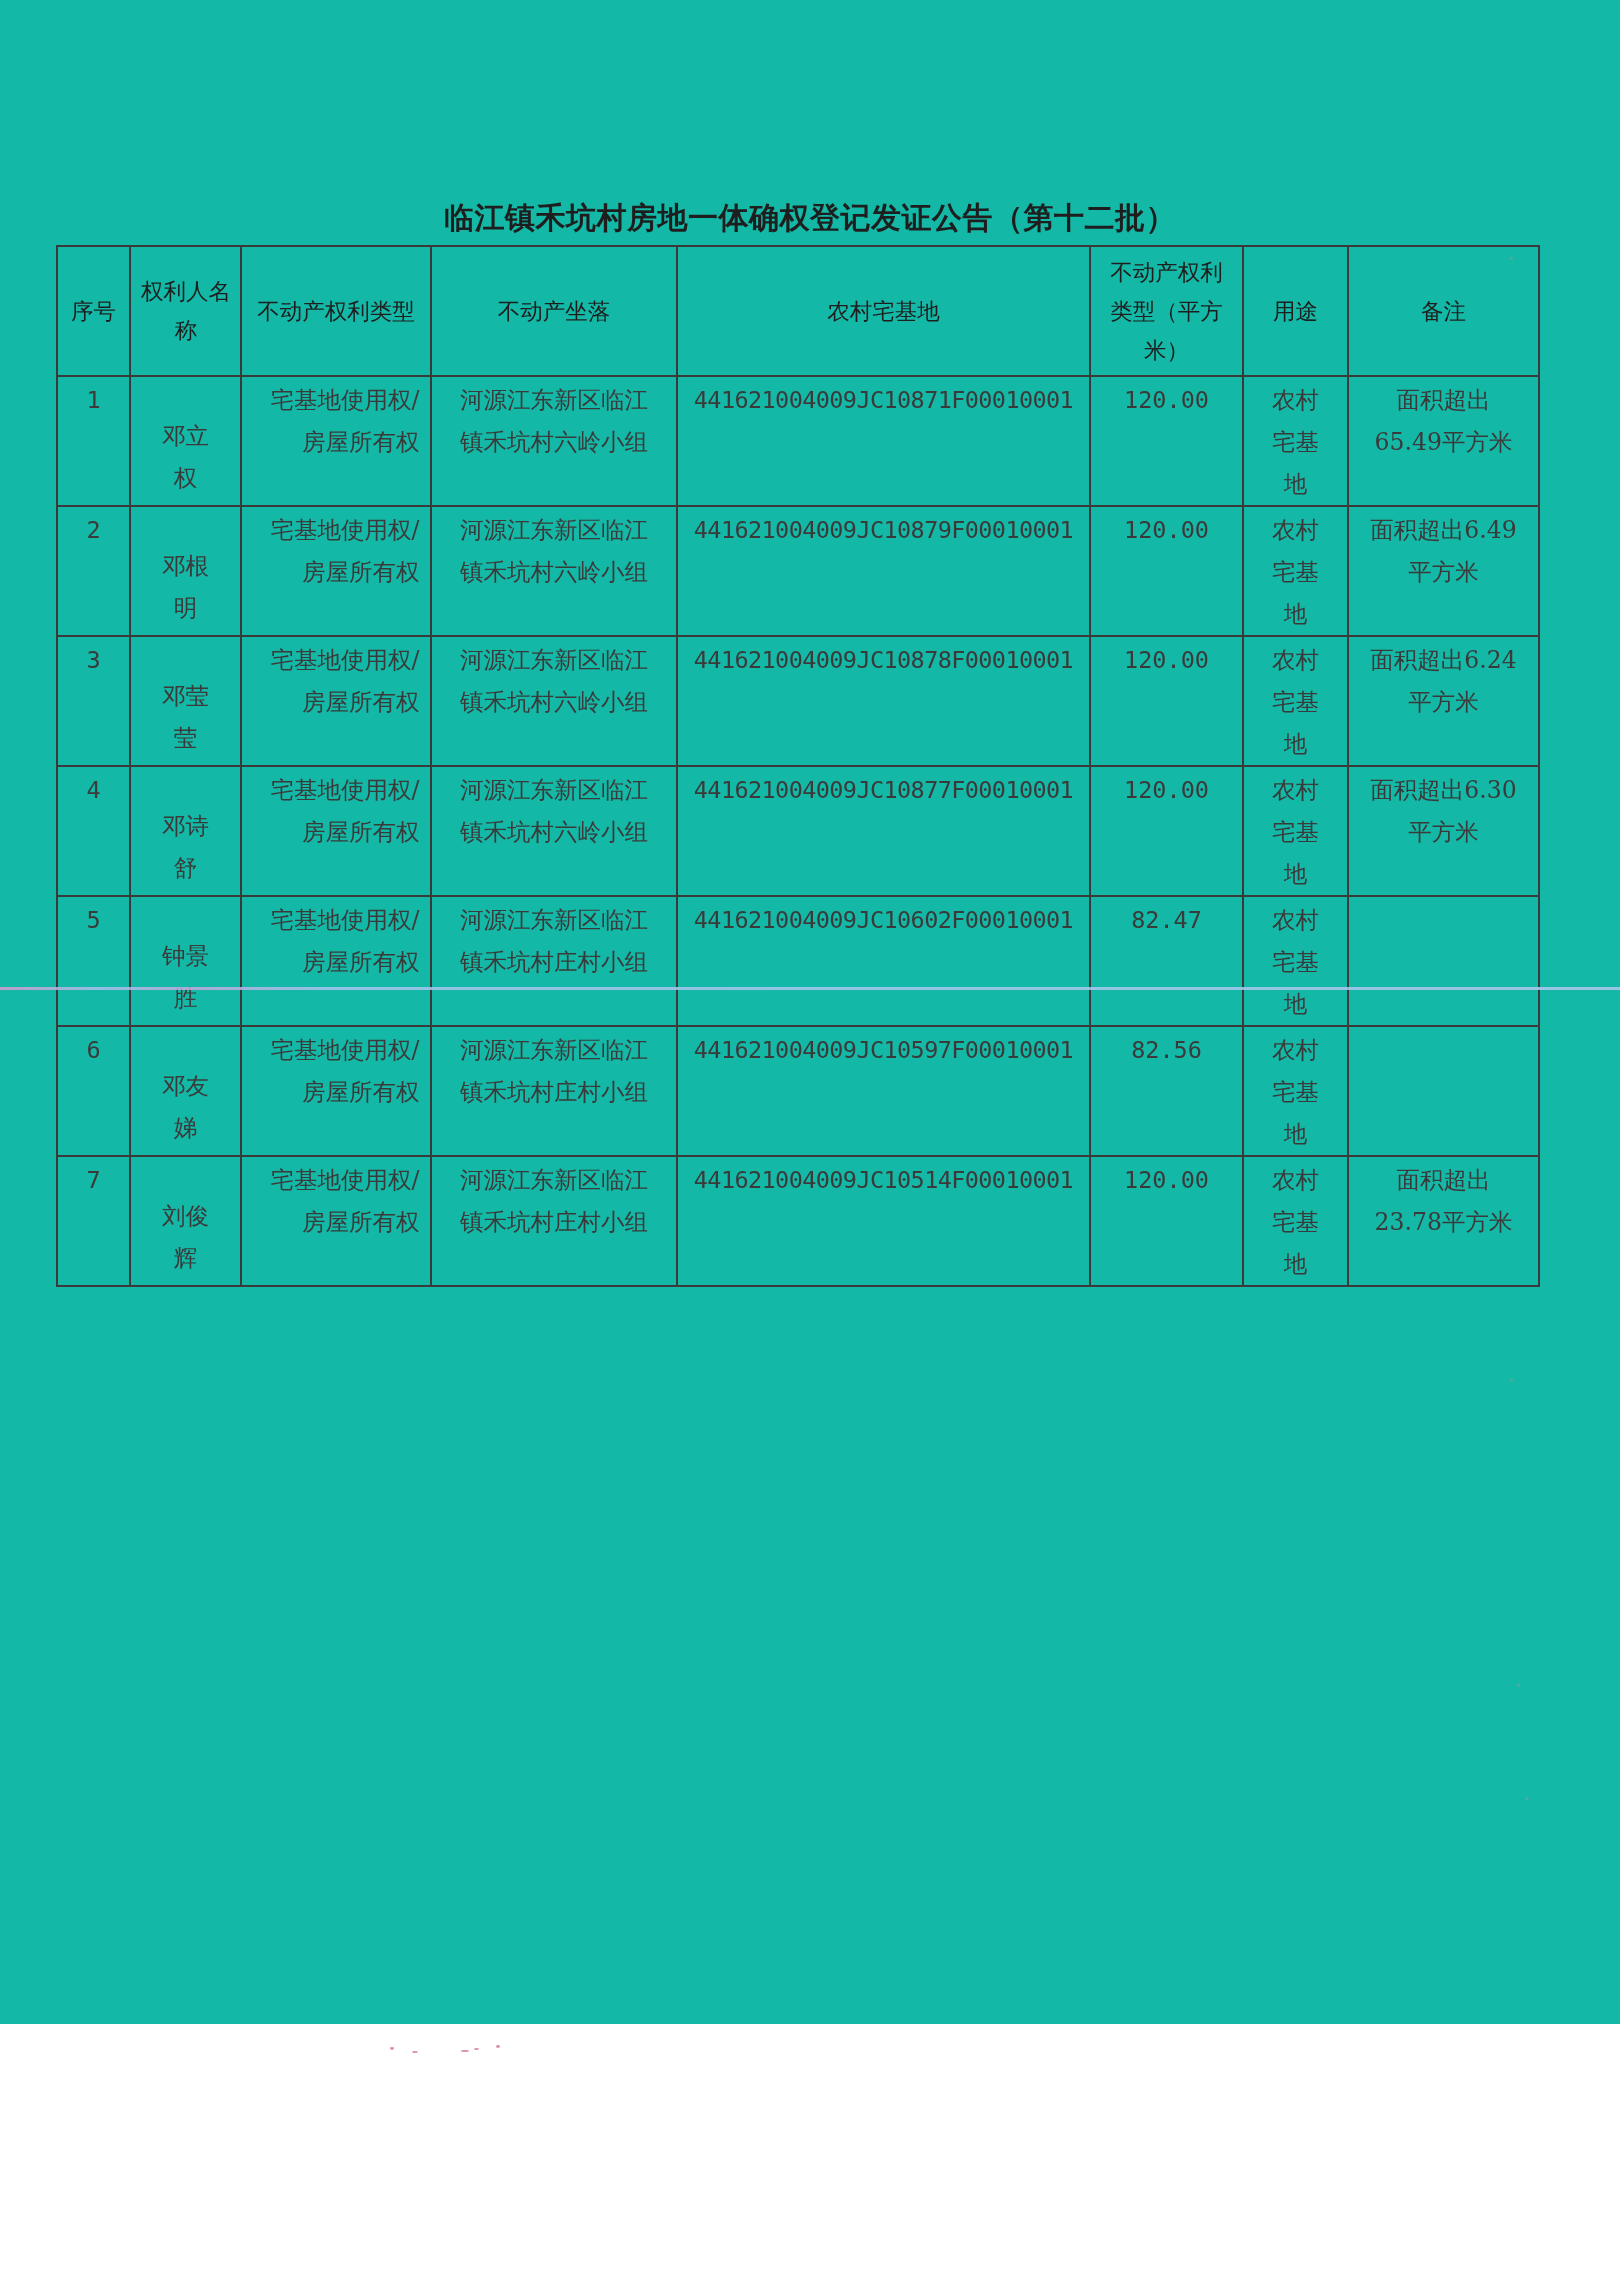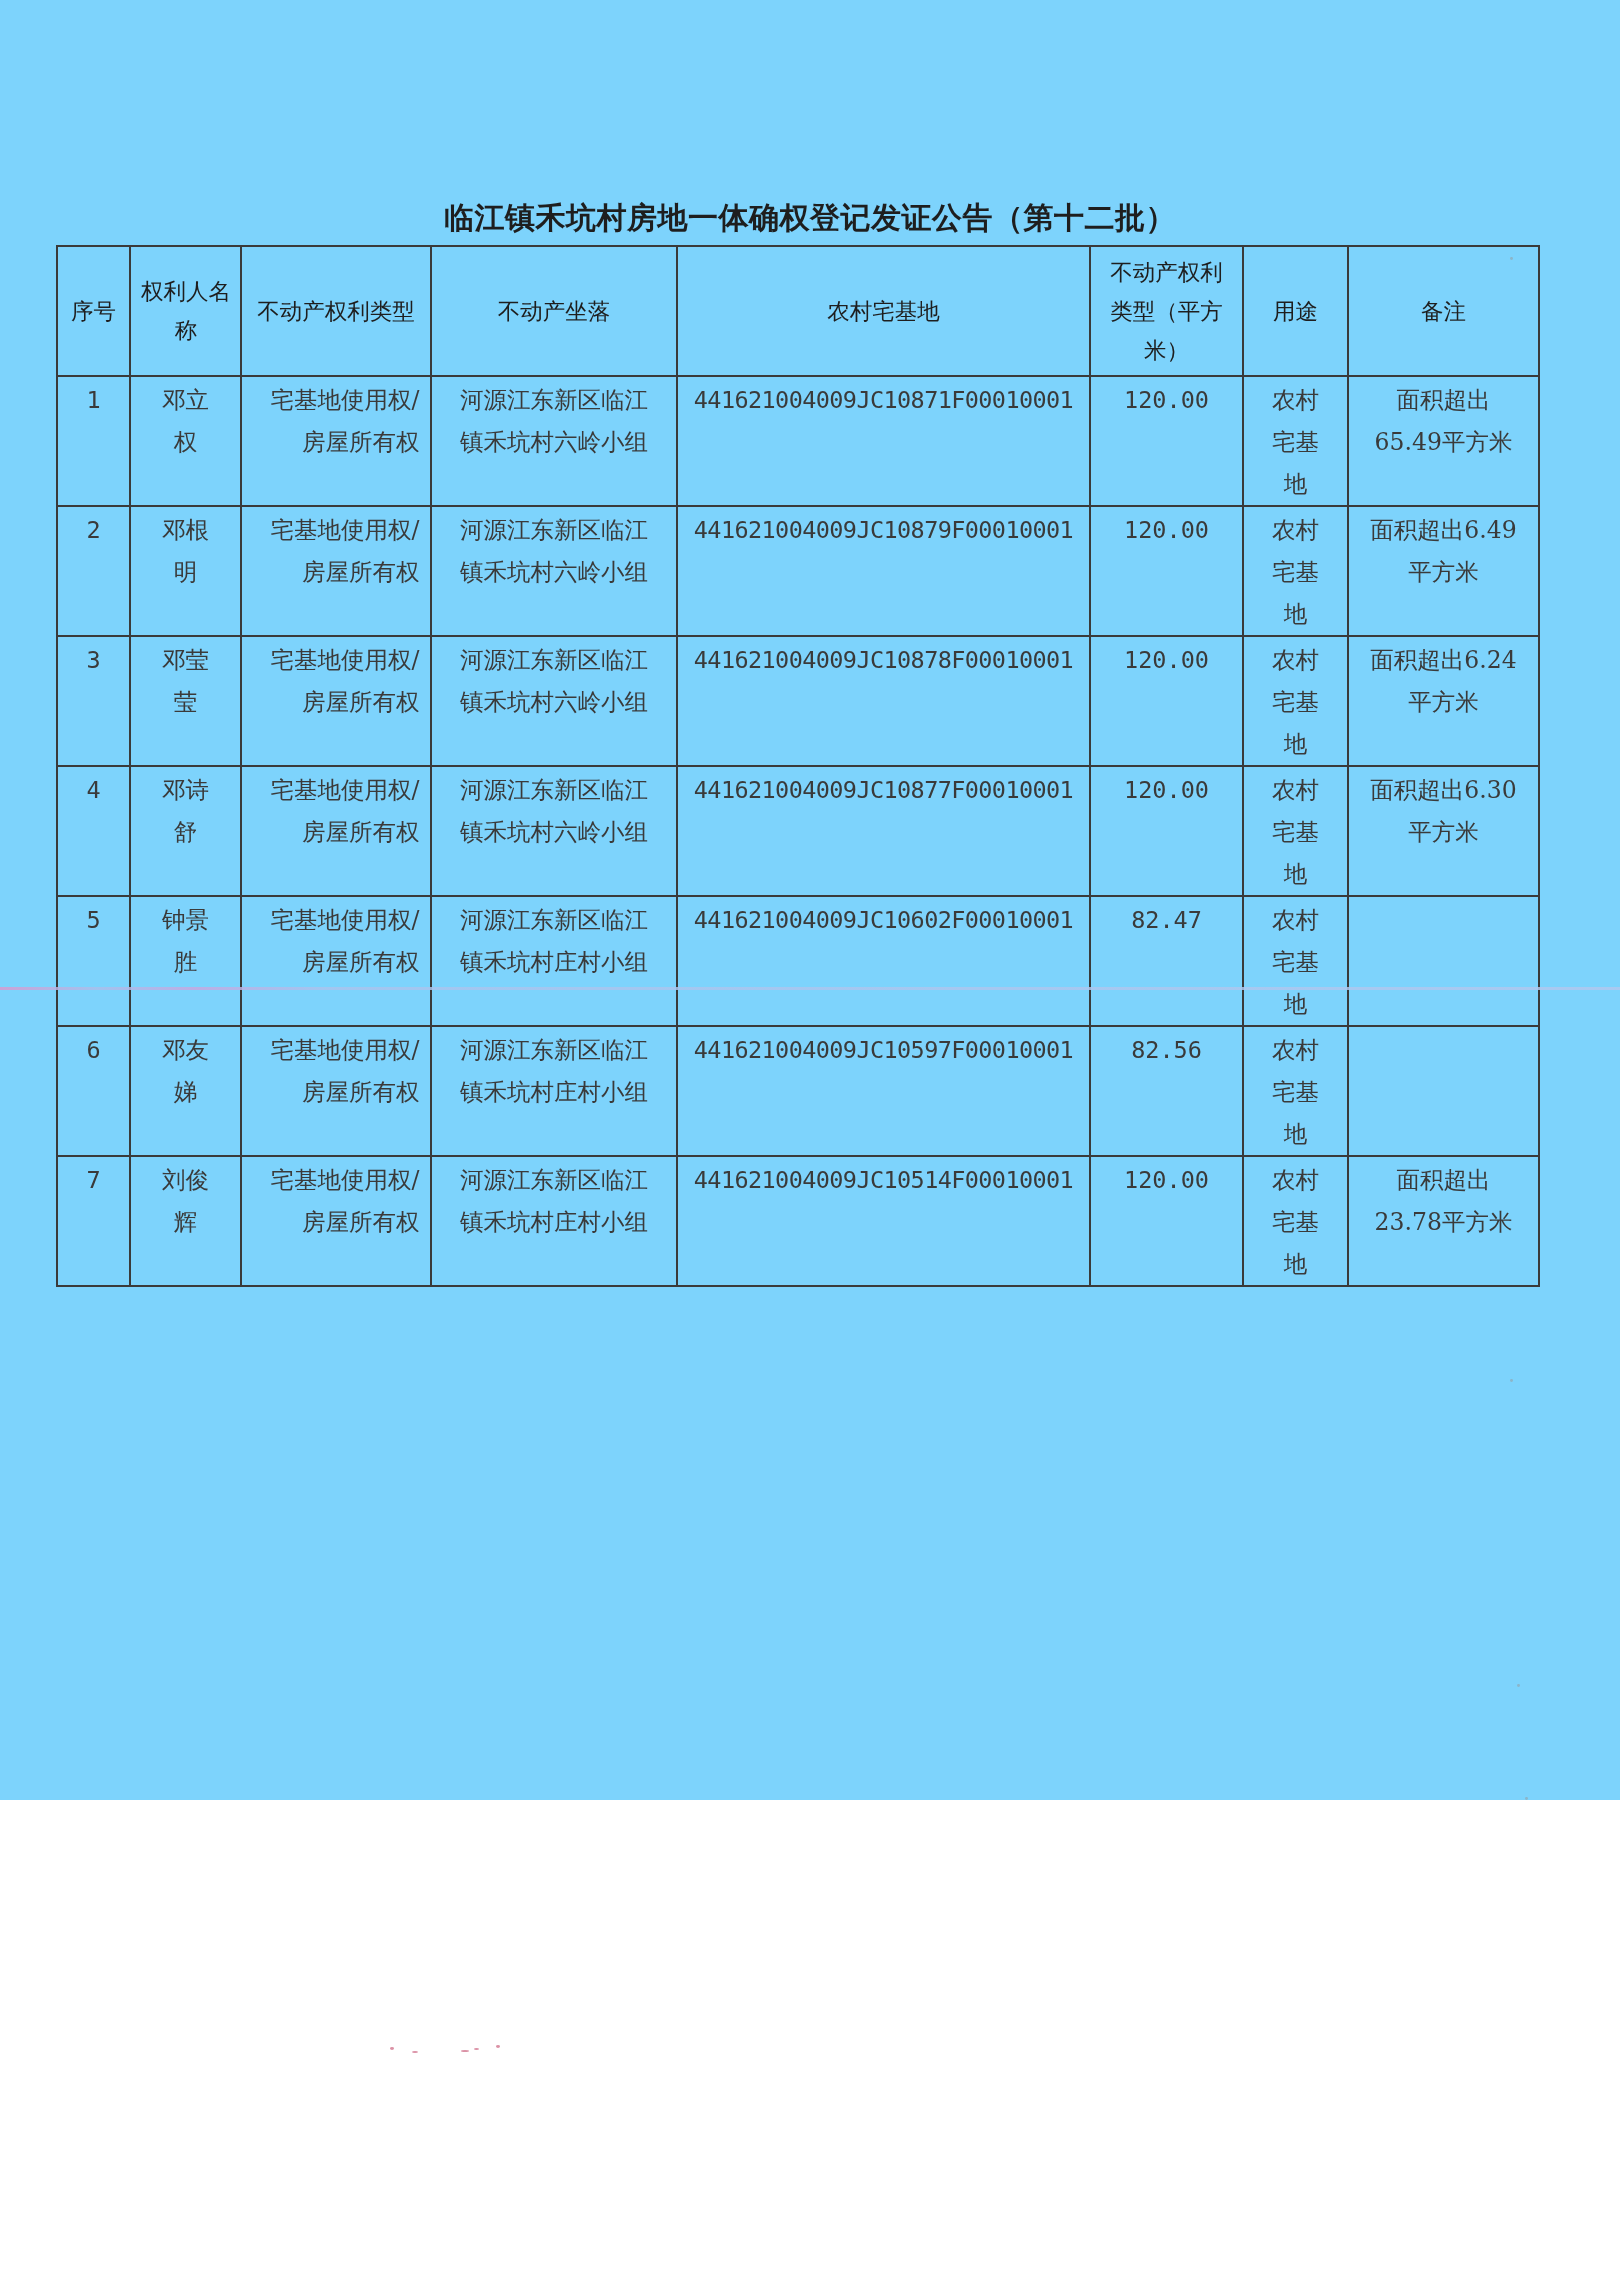--- a/index.html
+++ b/index.html
@@ -1,26 +1,26 @@
 <!DOCTYPE html>
 <html><head>
 <meta charset="utf-8">
 <style>
   html, body { margin: 0; padding: 0; background: #ffffff; }
   body { width: 1620px; height: 2292px; position: relative; overflow: hidden; font-family: "DejaVu Serif", "Liberation Serif", serif; color: #2a2a2a; }
-  .page { position: absolute; left: 0; top: 0; width: 1620px; height: 1800px; background: #7dd3fc; }
+  .page { position: absolute; left: 0; top: 0; width: 1620px; height: 2024px; background: #14b8a6; }
   .title { position: absolute; left: 0; width: 1620px; top: 198px; text-align: center; font-family: "DejaVu Sans", sans-serif; font-size: 30px; font-weight: bold; color: #1e1e1e; letter-spacing: 0.5px; }
   table.grid { position: absolute; left: 56px; top: 245px; border-collapse: collapse; table-layout: fixed; width: 1481px; }
   table.grid td, table.grid th { border: 2px solid #3a3a3a; padding: 0; vertical-align: top; text-align: center; }
   table.grid th { font-family: "DejaVu Sans", sans-serif; font-weight: normal; font-size: 22.5px; line-height: 39px; vertical-align: middle; color: #1e1e1e; height: 128px; }
   table.grid td { font-size: 23.5px; line-height: 42px; height: 124px; padding-top: 2px; color: #3a3a3a; }
   td.mono { font-family: "DejaVu Sans Mono", "Liberation Mono", monospace; font-size: 21.6px; letter-spacing: -0.6px; text-align: left; padding-left: 13.7px; border-radius: 30px; }
   td.num { font-family: "DejaVu Sans Mono", "Liberation Mono", monospace; font-size: 22.5px; }
   .cell-inner { display: block; padding: 0 3.9px; word-break: break-all; }
-  .wrap-2 { display: inline-block; width: 55px; }
+  .wrap-2 { display: inline-block; width: 55px; margin-top: 36px; }
   .wrap-4 { display: inline-block; width: 167px; text-align: right; }
   .wrap-6 { display: inline-block; width: 196px; }
   .wrap-use { display: inline-block; width: 55px; }
   .wrap-note { display: inline-block; width: 157px; }
   .scan-line { position: absolute; left: 0; top: 987px; width: 1620px; height: 2.9px; background: linear-gradient(90deg, #d89ad0 0%, #a8c0ec 6%, #c6a8e0 12%, #a8c4ee 20%, #b0c8ef 100%); opacity: 0.85; }
   .speck { position: absolute; background: #c34a6a; border-radius: 50%; opacity: 0.6; }
   .dot { position: absolute; width: 2.9px; height: 2.9px; background: #999; border-radius: 50%; opacity: 0.5; }
 </style>
 </head>
 <body>

